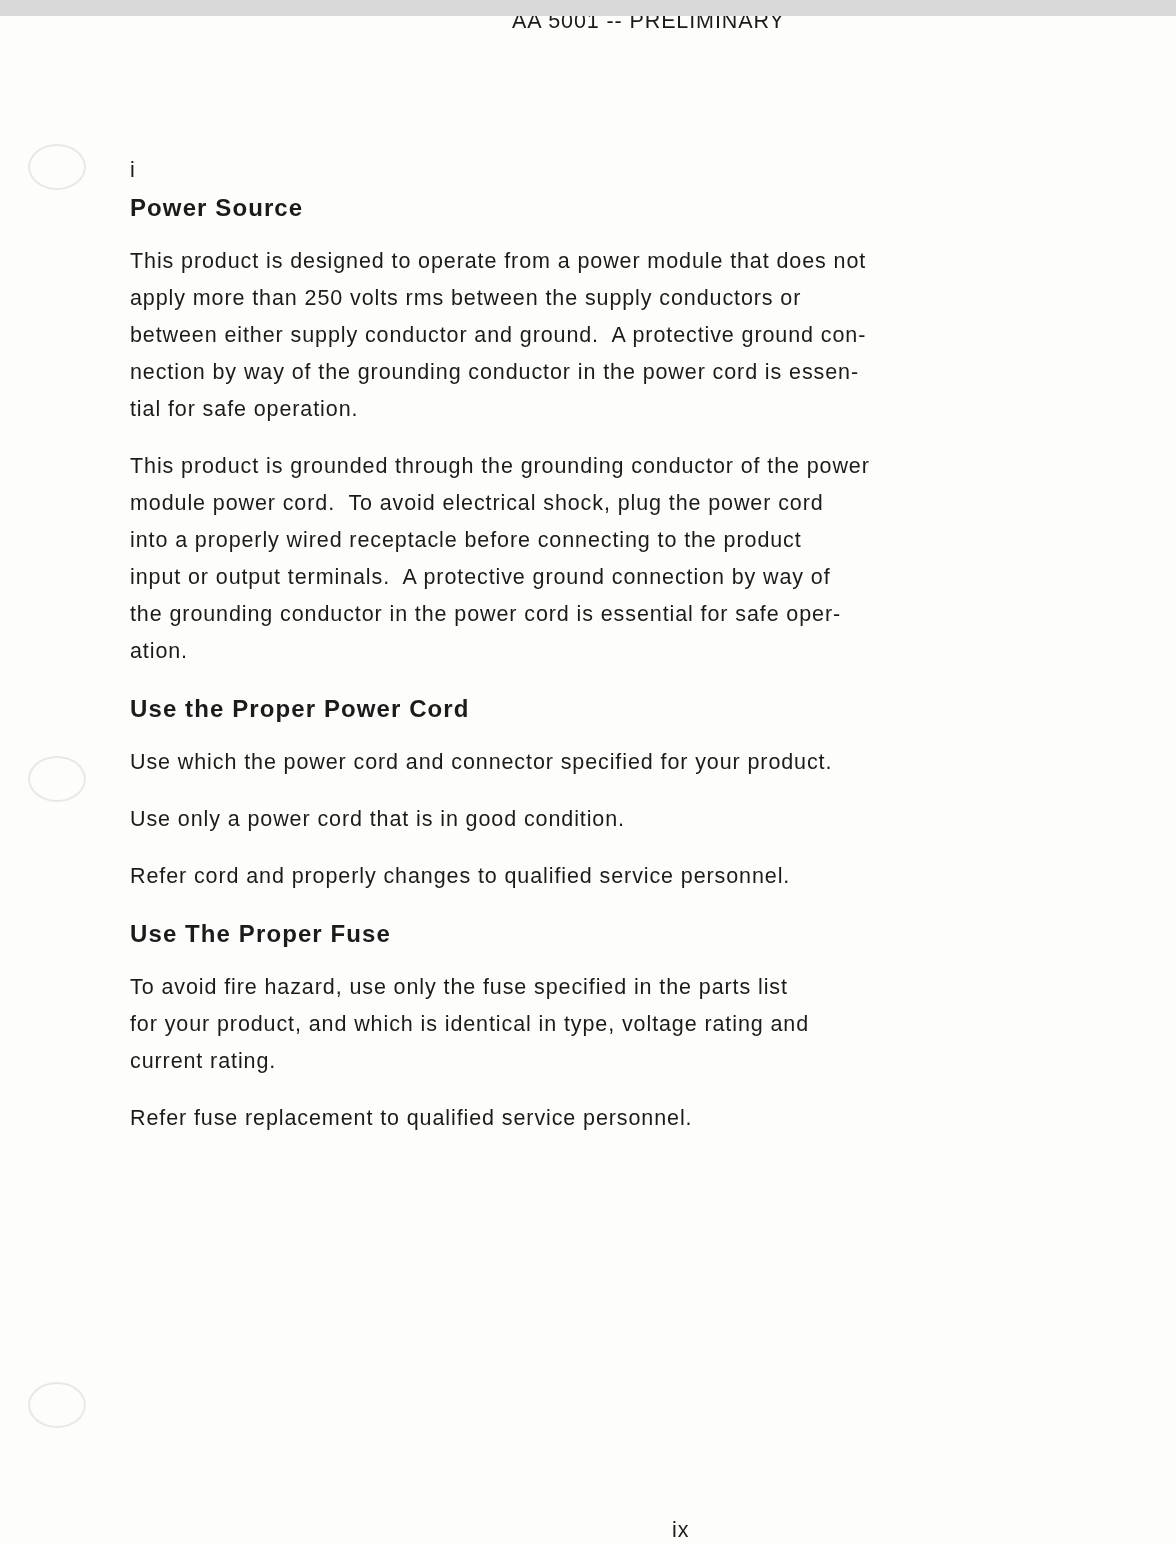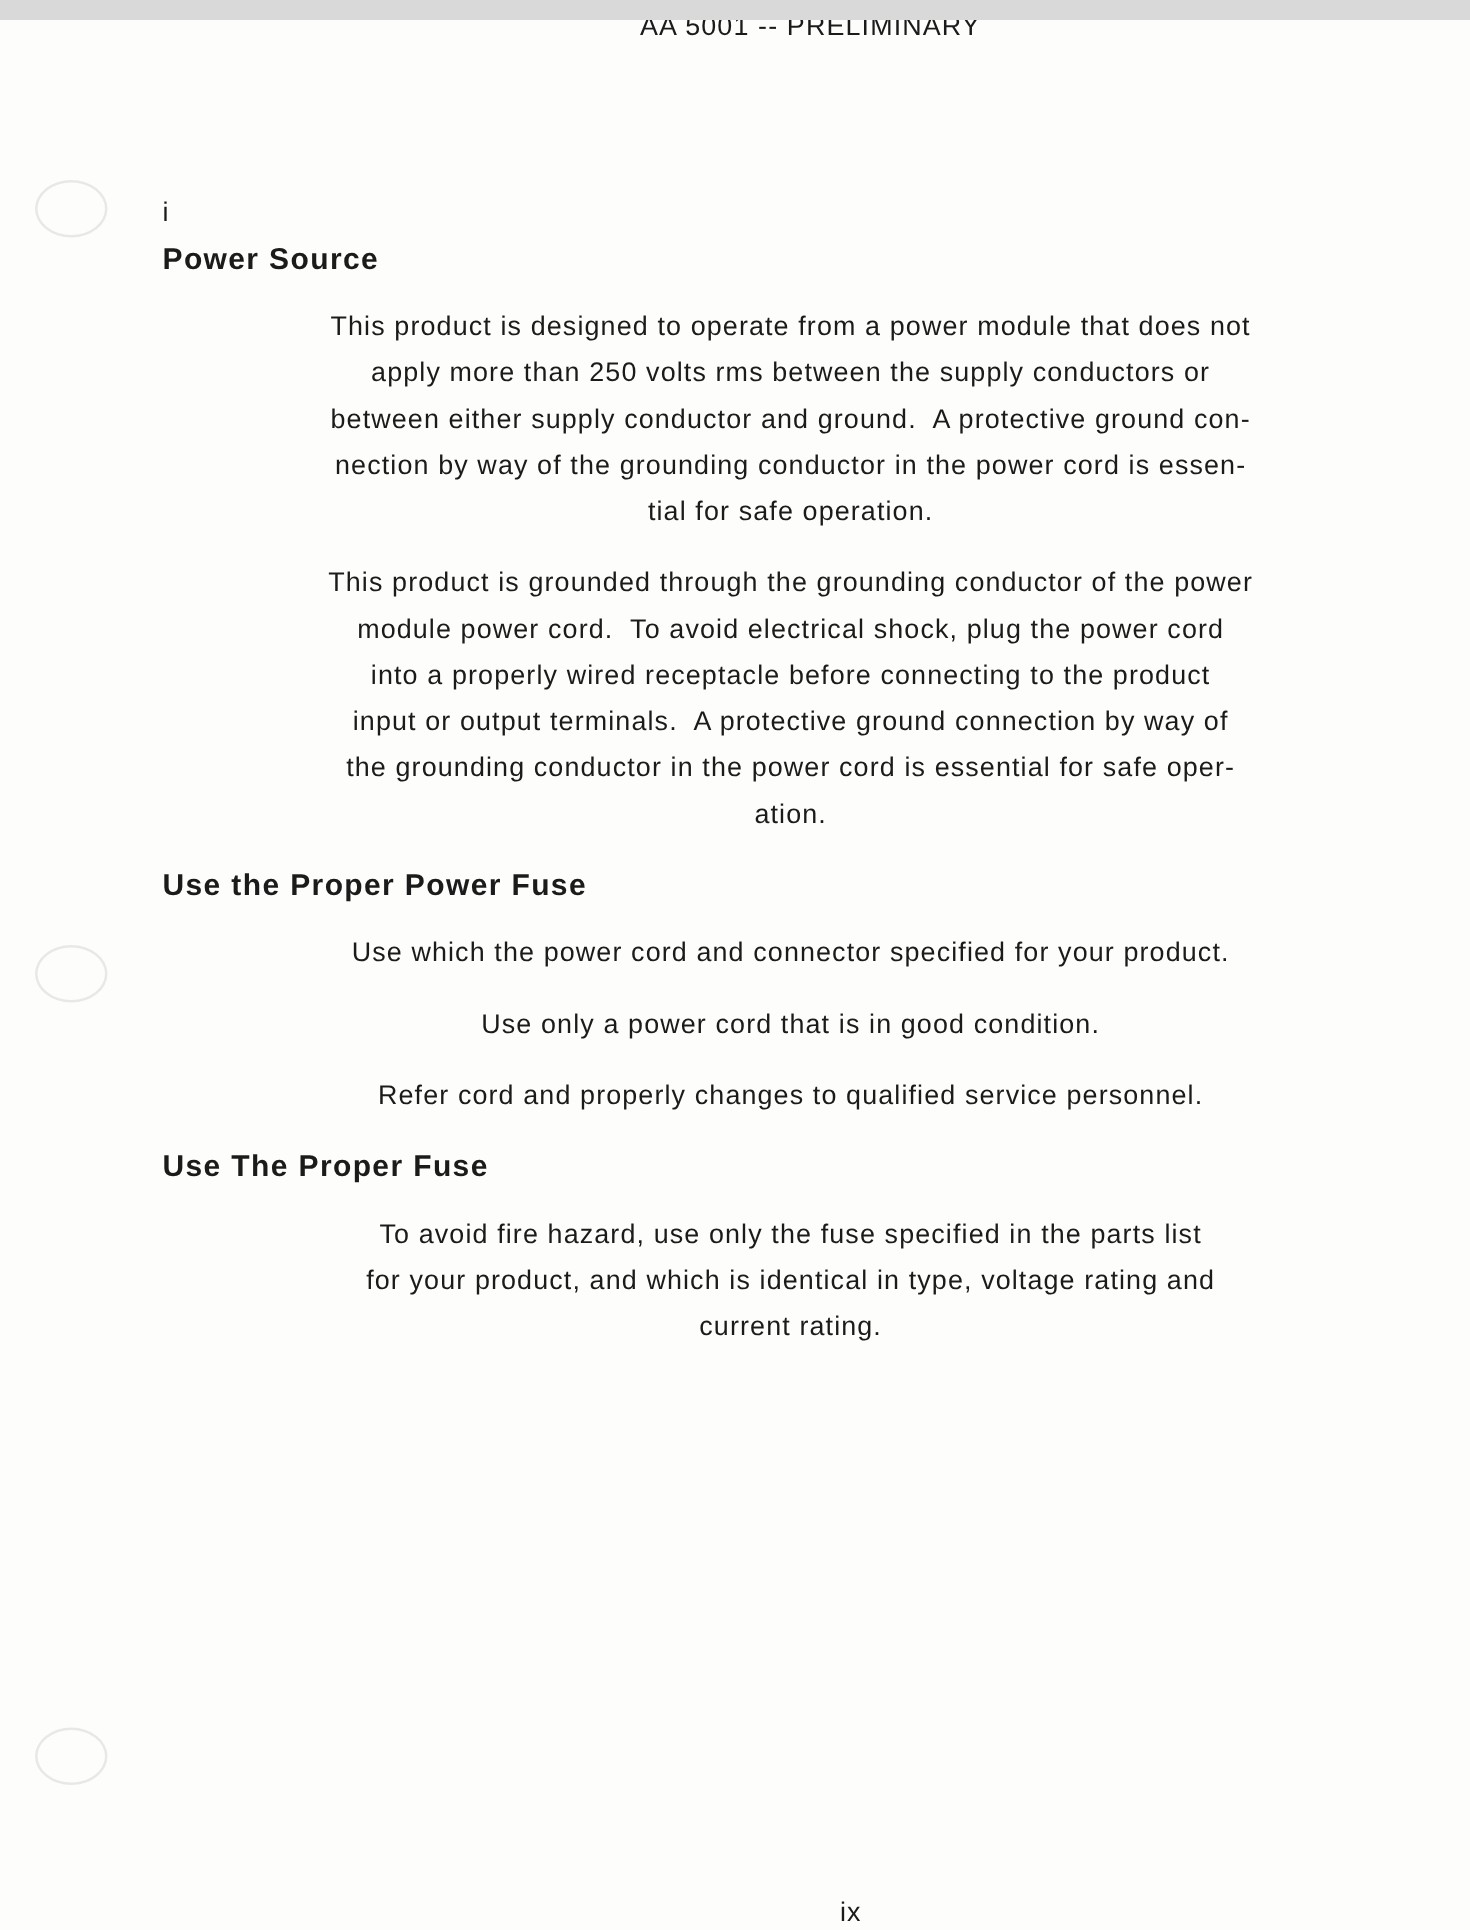--- a/index.html
+++ b/index.html
@@ -39,21 +39,20 @@
   h2.heading {
     font-size: 24px;
     font-weight: bold;
     margin: 0 0 17px 0;
     line-height: 37px;
     letter-spacing: 1.1px;
   }
   .para {
     margin: 0 0 20px 0;
     white-space: pre-wrap;
-    text-align: center;
   }
   section.gap-before {
     margin-top: 16px;
   }
   .footer {
     position: absolute;
     left: 0;
     top: 1502px;
     width: 100%;
     height: 40px;
@@ -101,31 +100,32 @@
       <p class="para">This product is grounded through the grounding conductor of the power
 module power cord.  To avoid electrical shock, plug the power cord
 into a properly wired receptacle before connecting to the product
 input or output terminals.  A protective ground connection by way of
 the grounding conductor in the power cord is essential for safe oper-
 ation.</p>
     </section>
 
 
     <section>
-      <h2 class="heading">Use the Proper Power Fuse</h2>
+      <h2 class="heading">Use the Proper Power Cord</h2>
       <p class="para">Use which the power cord and connector specified for your product.</p>
       <p class="para">Use only a power cord that is in good condition.</p>
       <p class="para">Refer cord and properly changes to qualified service personnel.</p>
     </section>
 
     <section class="gap-before">
       <h2 class="heading">Use The Proper Fuse</h2>
       <p class="para">To avoid fire hazard, use only the fuse specified in the parts list
 for your product, and which is identical in type, voltage rating and
 current rating.</p>
+      <p class="para">Refer fuse replacement to qualified service personnel.</p>
     </section>
 
   </div>
 
   <div class="footer">
     <span class="page-number">ix</span>
   </div>
 
 </div>
 

